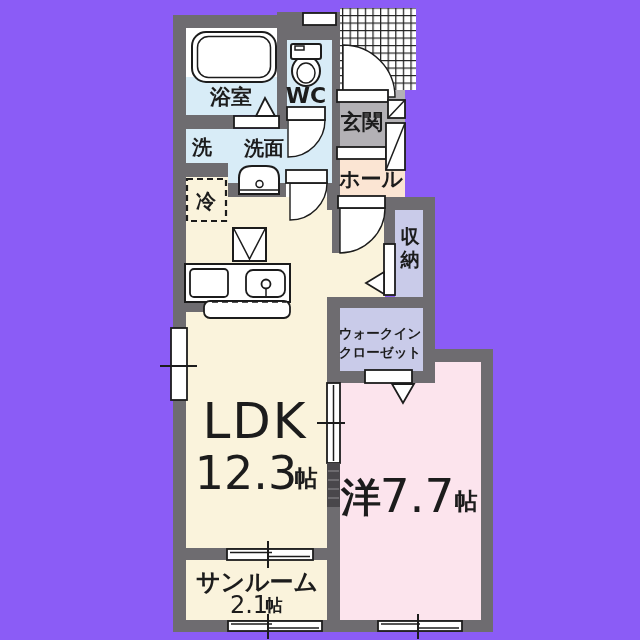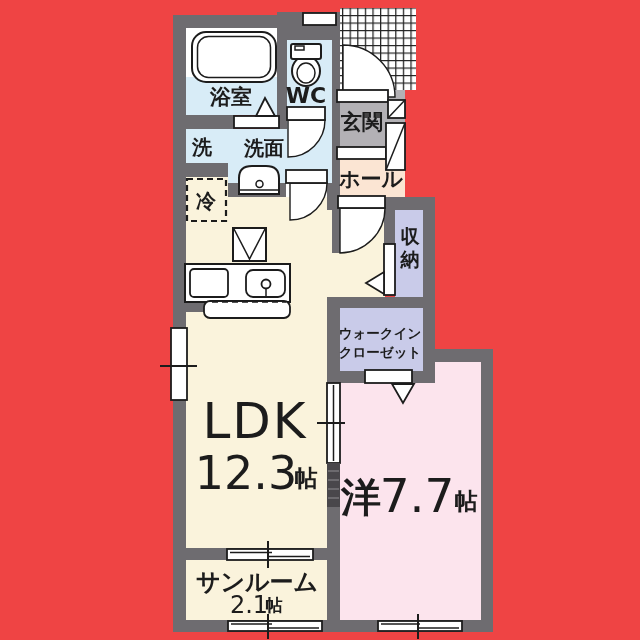--- a/index.html
+++ b/index.html
@@ -1,16 +1,16 @@
 <!DOCTYPE html>
 <html><head>
 <meta charset="utf-8">
 <style>
   html,body{margin:0;padding:0;background:#ffffff;}
-  .stage{position:relative;width:640px;height:640px;background:#ef4444;overflow:hidden;}
+  .stage{position:relative;width:640px;height:640px;background:#8b5cf6;overflow:hidden;}
   svg{display:block;}
   .wall{fill:#6E6C70;}
   .gap{fill:#ffffff;}
   .fixture{fill:#ffffff;stroke:#1c1c1c;stroke-width:2;}
   .thin{fill:none;stroke:#1c1c1c;stroke-width:1.5;}
   .leaf{fill:#ffffff;stroke:#1c1c1c;stroke-width:1.8;}
   .disc{fill:#ffffff;stroke:#1c1c1c;stroke-width:1.4;}
   .tick{stroke:#1c1c1c;stroke-width:2;}
   .lbl{font-family:"DejaVu Sans",sans-serif;font-weight:700;fill:#1c1c1c;text-anchor:middle;}
   .num{font-family:"DejaVu Sans",sans-serif;font-weight:500;fill:#1c1c1c;text-anchor:middle;}

